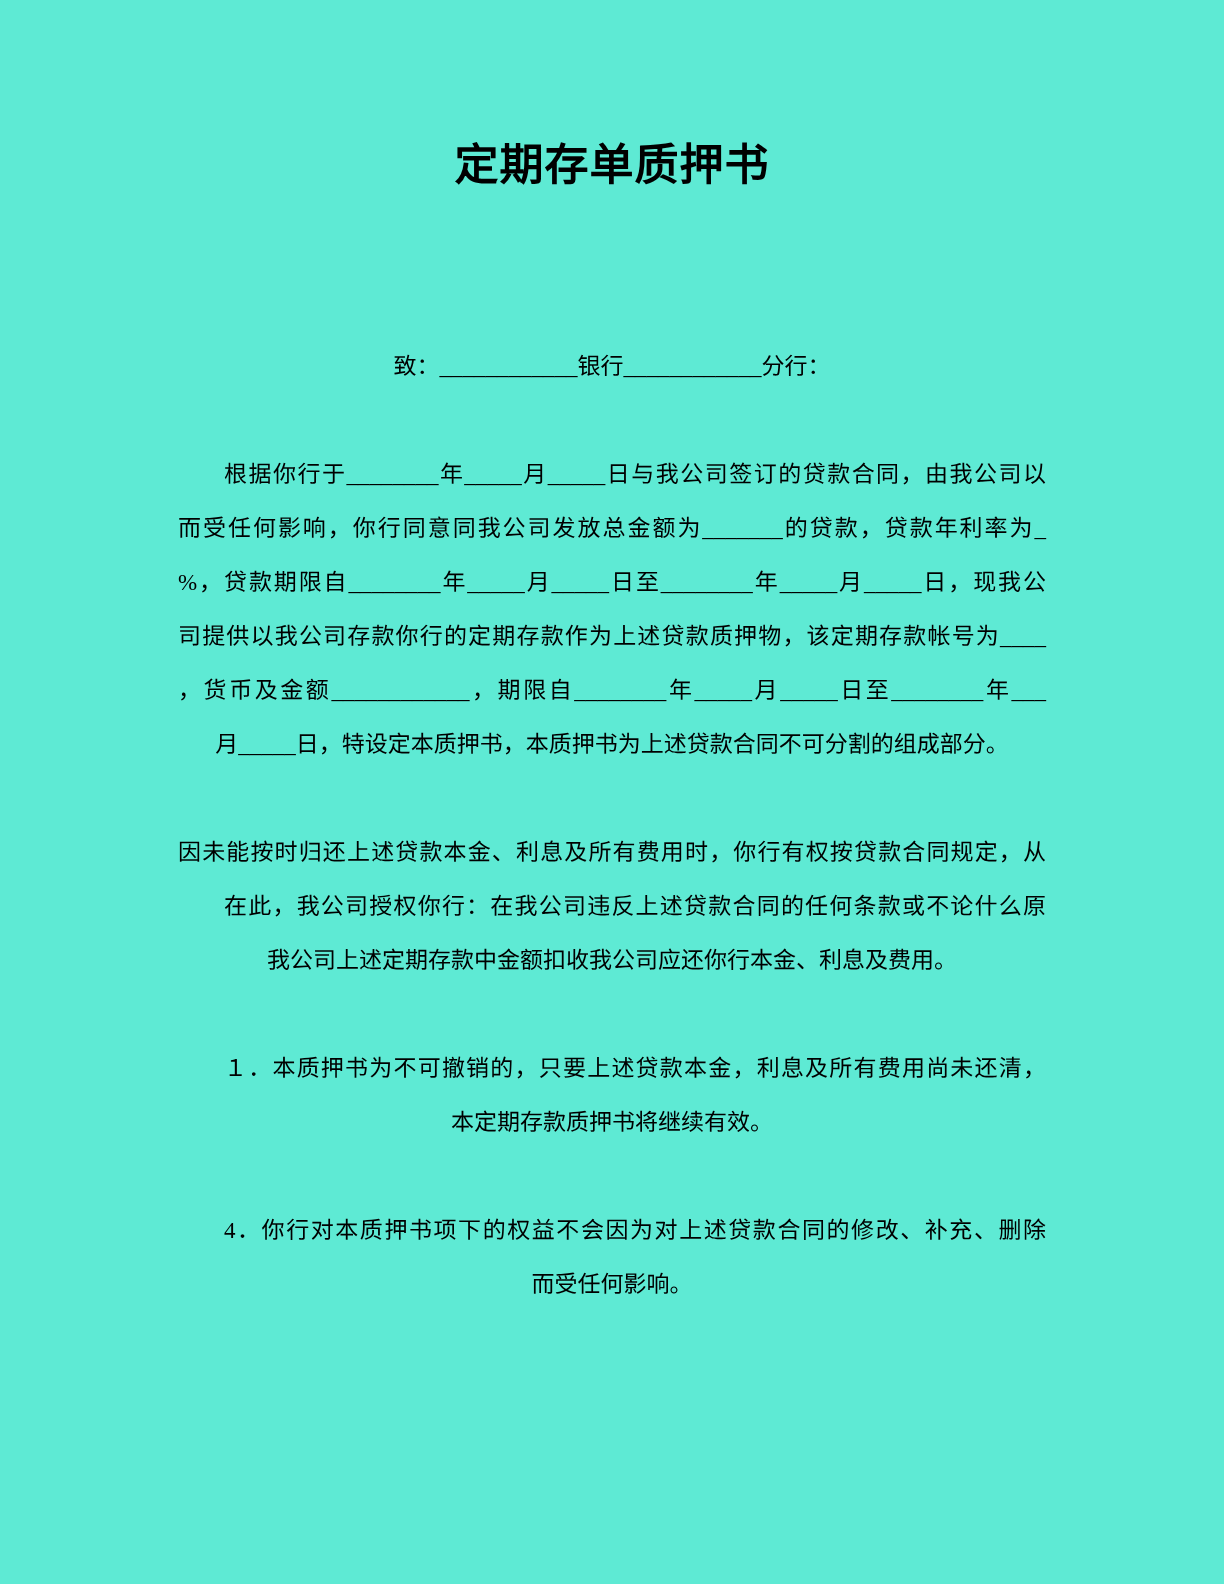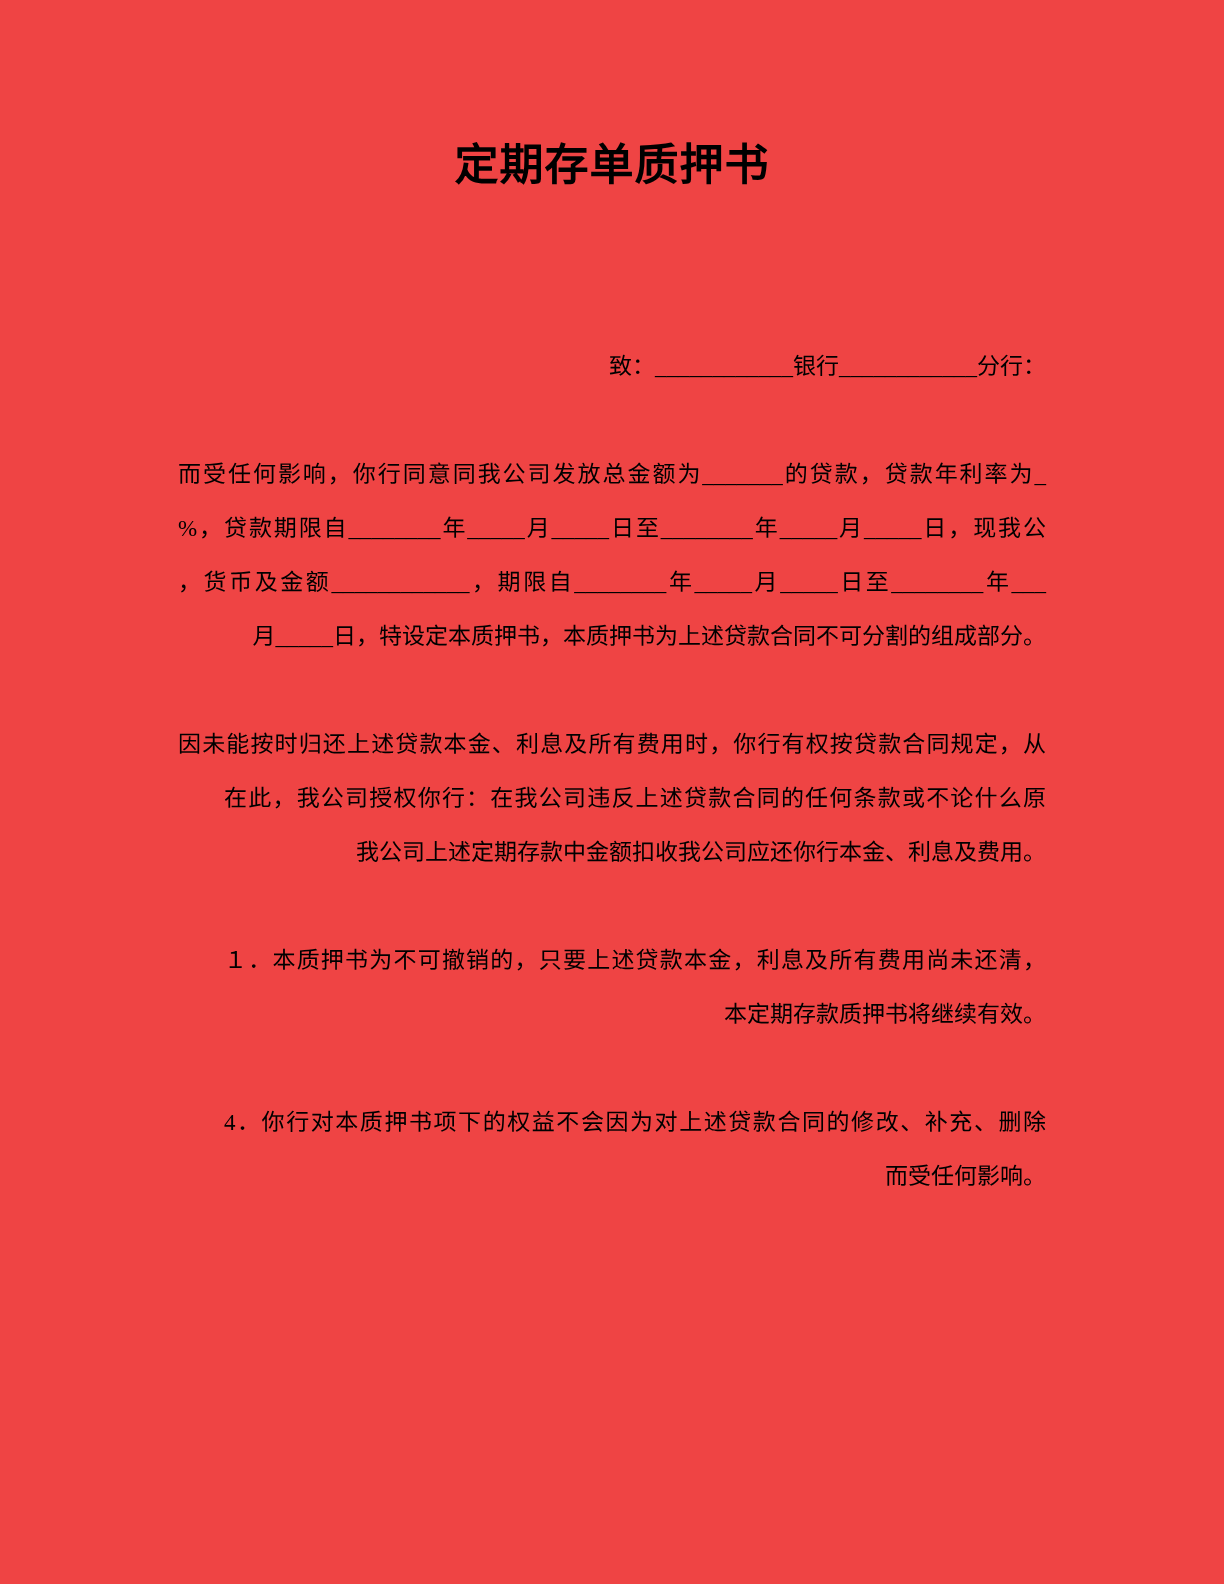--- a/index.html
+++ b/index.html
@@ -5,41 +5,41 @@
   html, body {
     margin: 0;
     padding: 0;
     background: #ffffff;
   }
   .page {
     position: relative;
     width: 1224px;
     height: 1584px;
     margin: 0 auto;
-    background: #ef4444;
+    background: #5eead4;
     box-sizing: border-box;
     padding: 135px 178px 0 178px;
     color: #000000;
     font-family: "Liberation Serif", "DejaVu Serif", serif;
     overflow: hidden;
   }
   .doc-title {
     margin: 0;
     font-family: "Liberation Sans", "DejaVu Sans", sans-serif;
     font-weight: 700;
     font-size: 44px;
     line-height: 60px;
     text-align: center;
     letter-spacing: 1px;
   }
   .line {
     margin: 0;
     font-size: 23px;
     line-height: 54px;
-    text-align: right;
+    text-align: center;
   }
   
   .fill {
     text-align: justify;
     text-align-last: justify;
   }
   .indent {
     text-indent: 2em;
   }
   .salutation {
@@ -52,22 +52,24 @@
 </head>
 <body>
 
 <div class="page">
 
   <h1 class="doc-title">定期存单质押书</h1>
 
   <p class="line salutation">致：____________银行____________分行：</p>
 
   <div class="block">
+    <p class="line fill indent">根据你行于________年_____月_____日与我公司签订的贷款合同，由我公司以</p>
     <p class="line fill">而受任何影响，你行同意同我公司发放总金额为_______的贷款，贷款年利率为_</p>
     <p class="line fill">%，贷款期限自________年_____月_____日至________年_____月_____日，现我公</p>
+    <p class="line fill">司提供以我公司存款你行的定期存款作为上述贷款质押物，该定期存款帐号为____</p>
     <p class="line fill">，货币及金额____________，期限自________年_____月_____日至________年___</p>
     <p class="line">月_____日，特设定本质押书，本质押书为上述贷款合同不可分割的组成部分。</p>
   </div>
 
   <div class="block">
     <p class="line fill">因未能按时归还上述贷款本金、利息及所有费用时，你行有权按贷款合同规定，从</p>
     <p class="line fill indent">在此，我公司授权你行：在我公司违反上述贷款合同的任何条款或不论什么原</p>
     <p class="line">我公司上述定期存款中金额扣收我公司应还你行本金、利息及费用。</p>
   </div>
 

